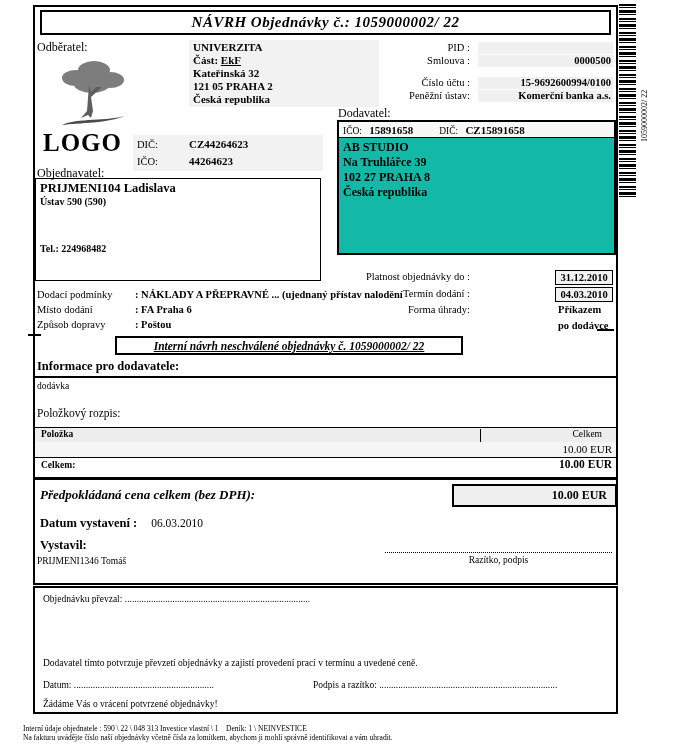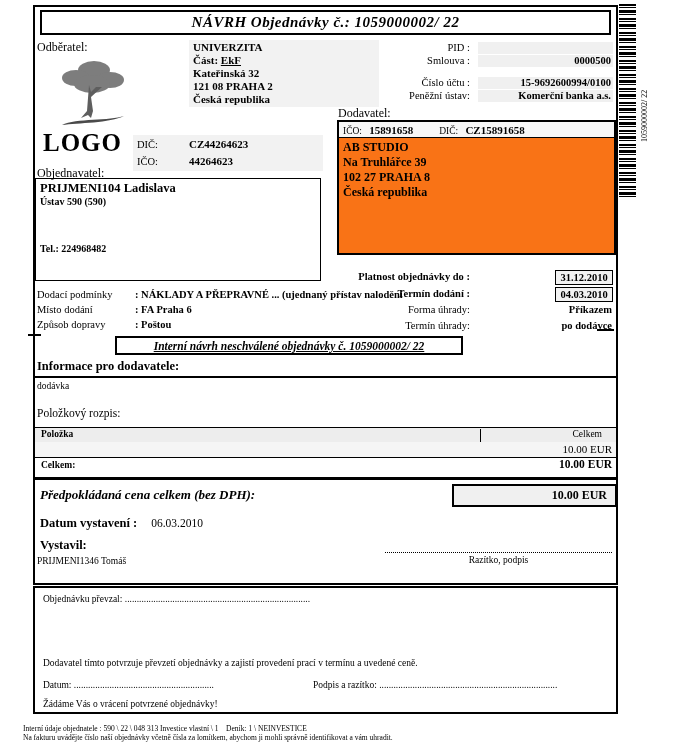--- a/index.html
+++ b/index.html
@@ -22,36 +22,36 @@
   .meta-value { left:443px; width:133px; text-align:right; font-size:10.5px; font-weight:bold;
                 background:#f0f0f0; min-height:12px; padding-right:2px; }
 
   
   .ids { font-size:10.5px; line-height:16px; background:#f2f2f2; padding:1px 4px; width:182px; }
   .ids .lab { display:inline-block; width:52px; }
   .ids b { font-size:11px; }
 
   .logo-text { font-size:25px; font-weight:bold; letter-spacing:1px; }
 
-  .supplier-box { position:absolute; left:302px; top:113px; width:275px; height:131px; border:2px solid #000; background:#f97316; }
+  .supplier-box { position:absolute; left:302px; top:113px; width:275px; height:131px; border:2px solid #000; background:#14b8a6; }
   .supplier-ids { font-size:9.5px; padding:2px 4px 1px 4px; border-bottom:1px solid #000; background:#f7f7f7; }
   .supplier-ids b { font-size:11px; }
   .supplier-addr { font-size:12px; font-weight:bold; line-height:15px; padding:2px 4px; }
 
   .orderer-box { position:absolute; left:0px; top:171px; width:284px; height:101px; border:1.5px solid #000; }
   .orderer-name { font-size:12.5px; font-weight:bold; padding:2px 4px 0 4px; }
   .orderer-dept { font-size:10px; font-weight:bold; padding:0 4px; }
   .orderer-phone { position:absolute; left:4px; top:64px; font-size:10px; font-weight:bold; }
 
   
   .rterm-label { left:240px; width:195px; text-align:right; font-size:10.5px; }
-  .rterm-label.b { font-weight:bold;text-align:right; }
+  .rterm-label.b { font-weight:normal;text-align:right; }
   .rterm-box { left:520px; width:56px; height:13px; border:1.5px solid #000; background:#f2f2f2;
                font-size:10.5px; font-weight:bold; text-align:center; line-height:13px; }
-  .rterm-plain { left:505px; width:72px; font-size:10.5px; font-weight:bold; text-align:right; }
+  .rterm-plain { left:523px; width:72px; font-size:10.5px; font-weight:bold; text-align:left; }
 
   
   .lterm-label { left:2px; width:96px; font-size:10.5px; }
   .lterm-value { left:100px; font-size:10.5px; font-weight:bold; white-space:nowrap; }
 
   .tick { position:absolute; height:2px; background:#000; }
 
   .banner { position:absolute; left:80px; top:329px; width:344px; height:15px; border:2px solid #000;
             display:flex; align-items:center; justify-content:center;
             font-size:11.5px; font-weight:bold; font-style:italic; text-decoration:underline; }
@@ -114,21 +114,21 @@
       <path d="M37 28 L35 54 L29 61 L36 58 L39 61 L41 54 L39 40 L50 30 L44 30 L39 35 Z" fill="#5e5e5e"></path>
       <path d="M10 68 C24 61 58 64 72 59 C58 66 26 66 10 68 Z" fill="#4a4a4a"></path>
     </svg>
 
     <div class="abs logo-text" style="left:8px; top:122px;">LOGO</div>
 
     <div class="abs addr" style="left:108px; top:33px; width:182px;margin-left:46px;">
       <div>UNIVERZITA</div>
       <div><span>Část:</span> <span class="u">EkF</span></div>
       <div>Kateřinská 32</div>
-      <div>121 08 PRAHA 2</div>
+      <div>121 05 PRAHA 2</div>
       <div>Česká republika</div>
     </div>
 
     <div class="abs meta-label" style="top:35px;">PID :</div>
     <div class="abs meta-value" style="top:35px;"></div>
     <div class="abs meta-label" style="top:48px;">Smlouva :</div>
     <div class="abs meta-value" style="top:48px;">0000500</div>
     <div class="abs meta-label" style="top:70px;">Číslo účtu :</div>
     <div class="abs meta-value" style="top:70px;">15-9692600994/0100</div>
     <div class="abs meta-label" style="top:83px;">Peněžní ústav:</div>
@@ -160,21 +160,20 @@
       <div class="orderer-dept">Ústav 590 (590)</div>
       <div class="orderer-phone">Tel.: 224968482</div>
     </div>
 
     <div class="abs rterm-label b" style="top:264px;">Platnost objednávky do :</div>
     <div class="abs rterm-box" style="top:263px;">31.12.2010</div>
     <div class="abs rterm-label b" style="top:281px;">Termín dodání :</div>
     <div class="abs rterm-box" style="top:280px;">04.03.2010</div>
     <div class="abs rterm-label" style="top:297px;">Forma úhrady:</div>
     <div class="abs rterm-plain" style="top:297px;">Příkazem</div>
-    <div class="abs rterm-label" style="top:313px;">Termín úhrady:</div>
     <div class="abs rterm-plain" style="top:313px;">po dodávce</div>
 
     <div class="abs lterm-label" style="top:282px;">Dodací podmínky</div>
     <div class="abs lterm-value" style="top:282px;">: NÁKLADY A PŘEPRAVNÉ ... (ujednaný přístav nalodění</div>
     <div class="abs lterm-label" style="top:297px;">Místo dodání</div>
     <div class="abs lterm-value" style="top:297px;">: FA Praha 6</div>
     <div class="abs lterm-label" style="top:312px;">Způsob dopravy</div>
     <div class="abs lterm-value" style="top:312px;">: Poštou</div>
 
     <div class="banner">Interní návrh neschválené objednávky č. 1059000002/ 22</div>

